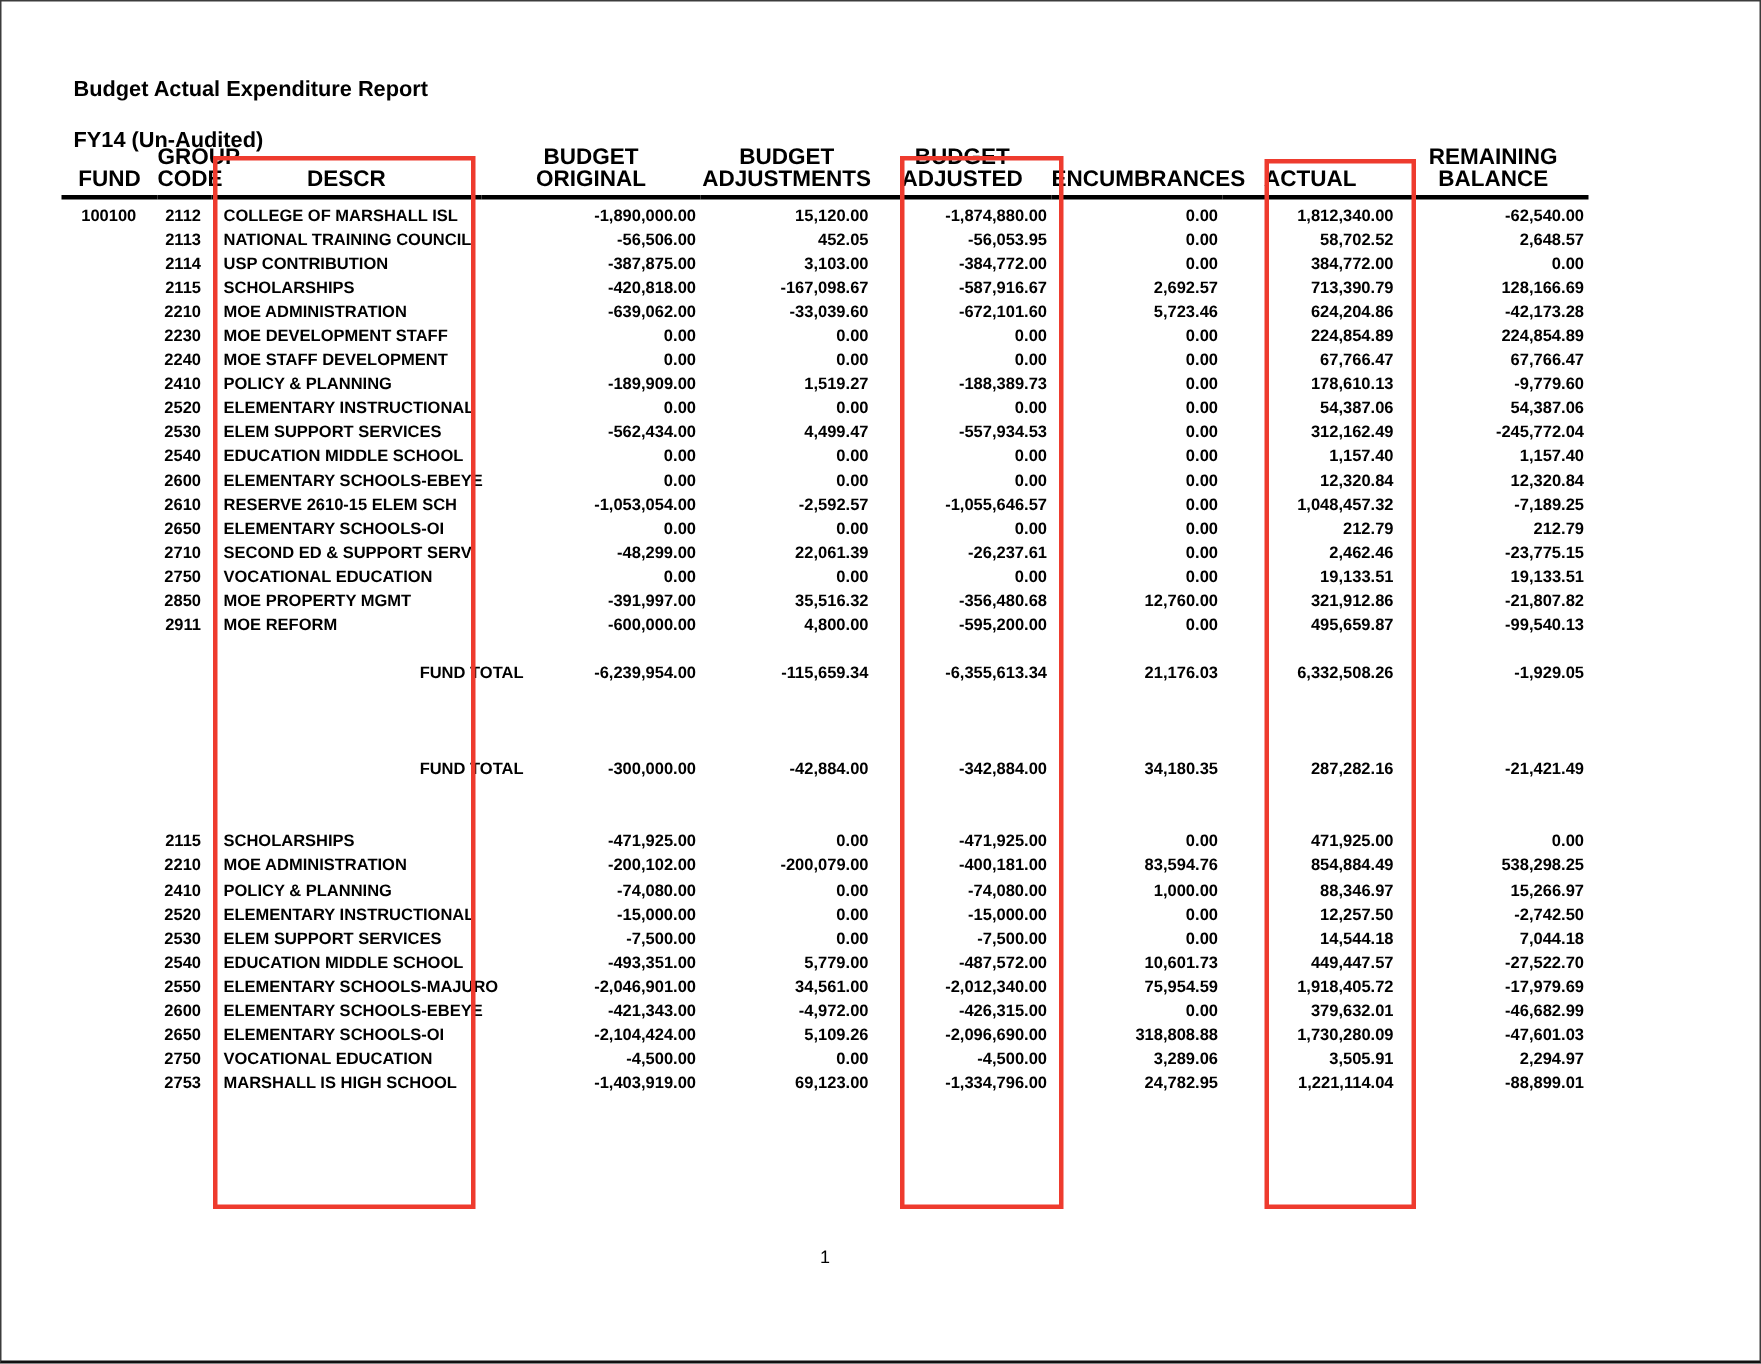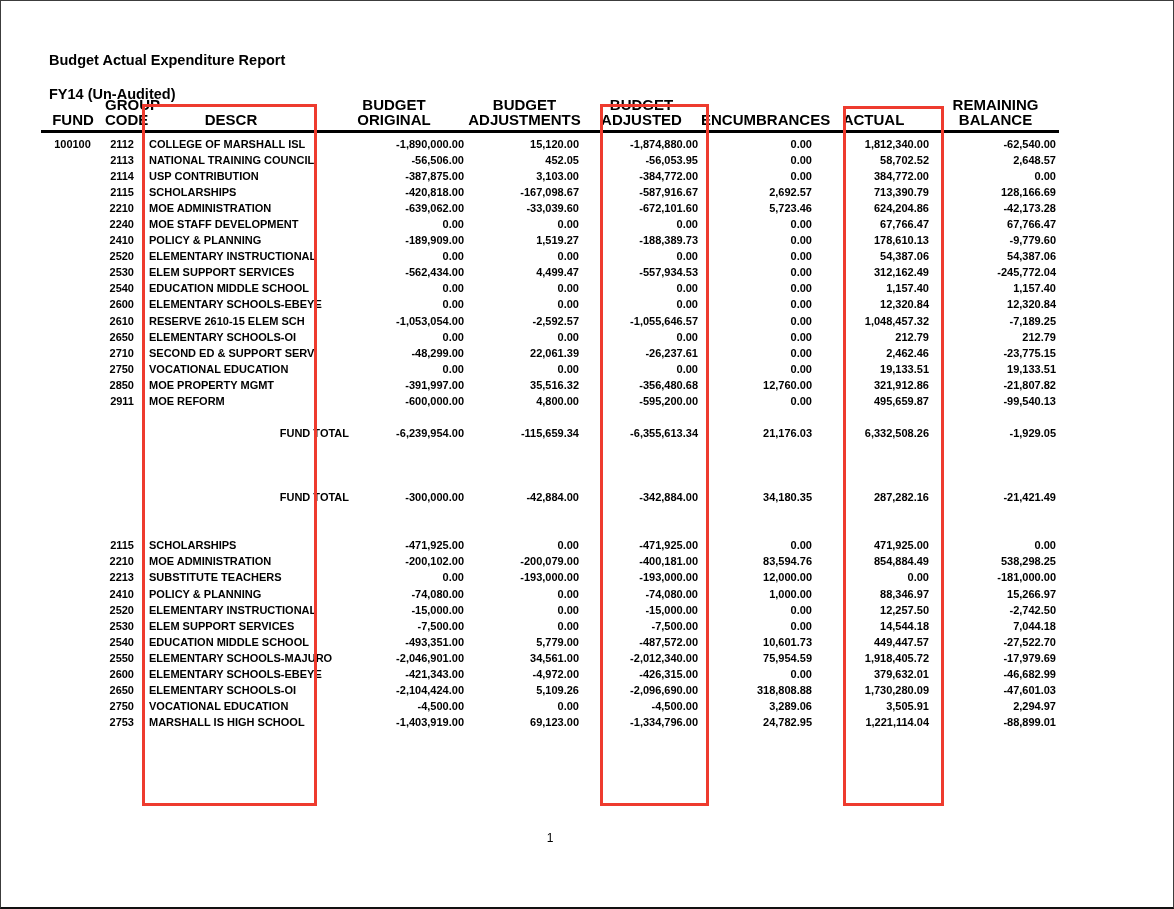--- a/index.html
+++ b/index.html
@@ -182,20 +182,31 @@
           <td class="descr">MOE ADMINISTRATION</td>
           <td class="num">-639,062.00</td>
           <td class="num">-33,039.60</td>
           <td class="num">-672,101.60</td>
           <td class="num">5,723.46</td>
           <td class="num">624,204.86</td>
           <td class="num">-42,173.28</td>
         </tr>
         <tr>
           <td class="fund"></td>
+          <td class="group">2230</td>
+          <td class="descr">MOE DEVELOPMENT STAFF</td>
+          <td class="num">0.00</td>
+          <td class="num">0.00</td>
+          <td class="num">0.00</td>
+          <td class="num">0.00</td>
+          <td class="num">224,854.89</td>
+          <td class="num">224,854.89</td>
+        </tr>
+        <tr>
+          <td class="fund"></td>
           <td class="group">2240</td>
           <td class="descr">MOE STAFF DEVELOPMENT</td>
           <td class="num">0.00</td>
           <td class="num">0.00</td>
           <td class="num">0.00</td>
           <td class="num">0.00</td>
           <td class="num">67,766.47</td>
           <td class="num">67,766.47</td>
         </tr>
         <tr>
@@ -366,31 +377,20 @@
           <td class="descr">MOE ADMINISTRATION</td>
           <td class="num">-200,102.00</td>
           <td class="num">-200,079.00</td>
           <td class="num">-400,181.00</td>
           <td class="num">83,594.76</td>
           <td class="num">854,884.49</td>
           <td class="num">538,298.25</td>
         </tr>
         <tr>
           <td class="fund"></td>
-          <td class="group">2213</td>
-          <td class="descr">SUBSTITUTE TEACHERS</td>
-          <td class="num">0.00</td>
-          <td class="num">-193,000.00</td>
-          <td class="num">-193,000.00</td>
-          <td class="num">12,000.00</td>
-          <td class="num">0.00</td>
-          <td class="num">-181,000.00</td>
-        </tr>
-        <tr>
-          <td class="fund"></td>
           <td class="group">2410</td>
           <td class="descr">POLICY &amp; PLANNING</td>
           <td class="num">-74,080.00</td>
           <td class="num">0.00</td>
           <td class="num">-74,080.00</td>
           <td class="num">1,000.00</td>
           <td class="num">88,346.97</td>
           <td class="num">15,266.97</td>
         </tr>
         <tr>

